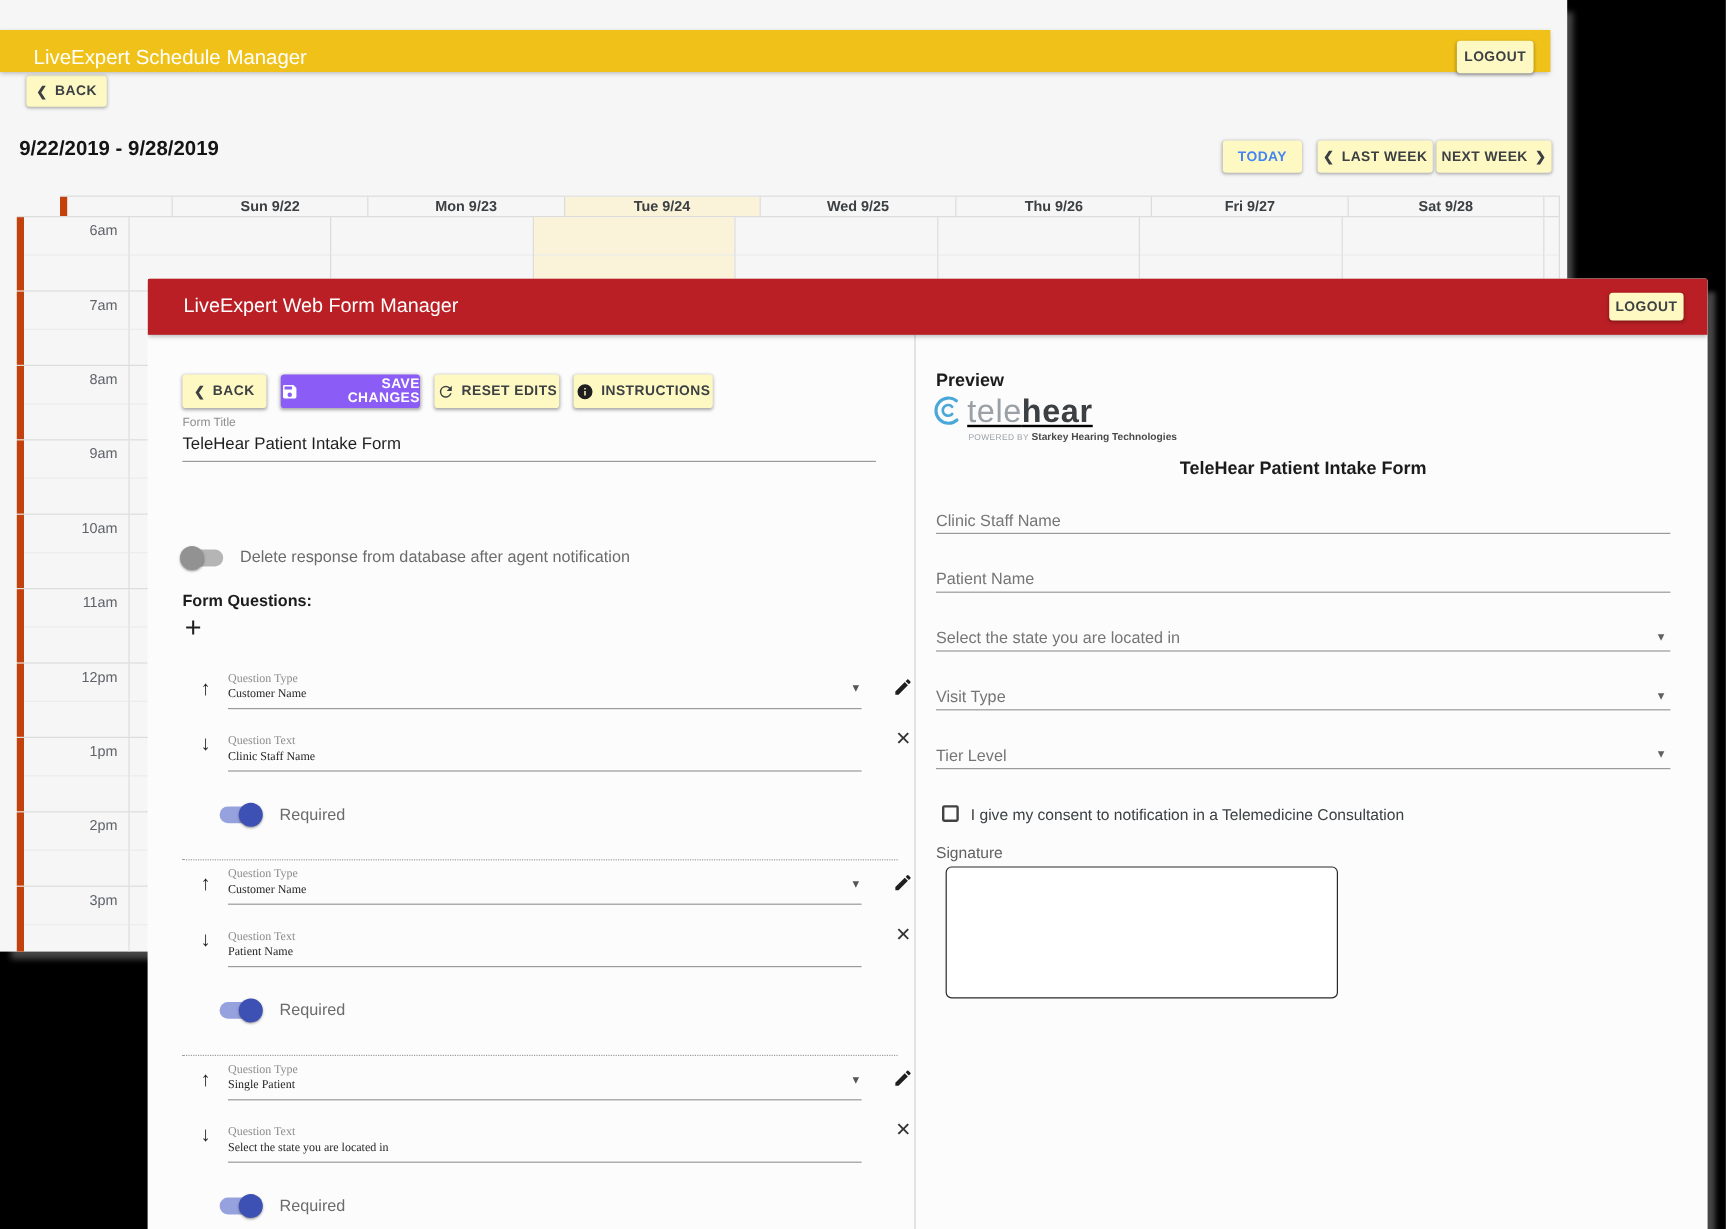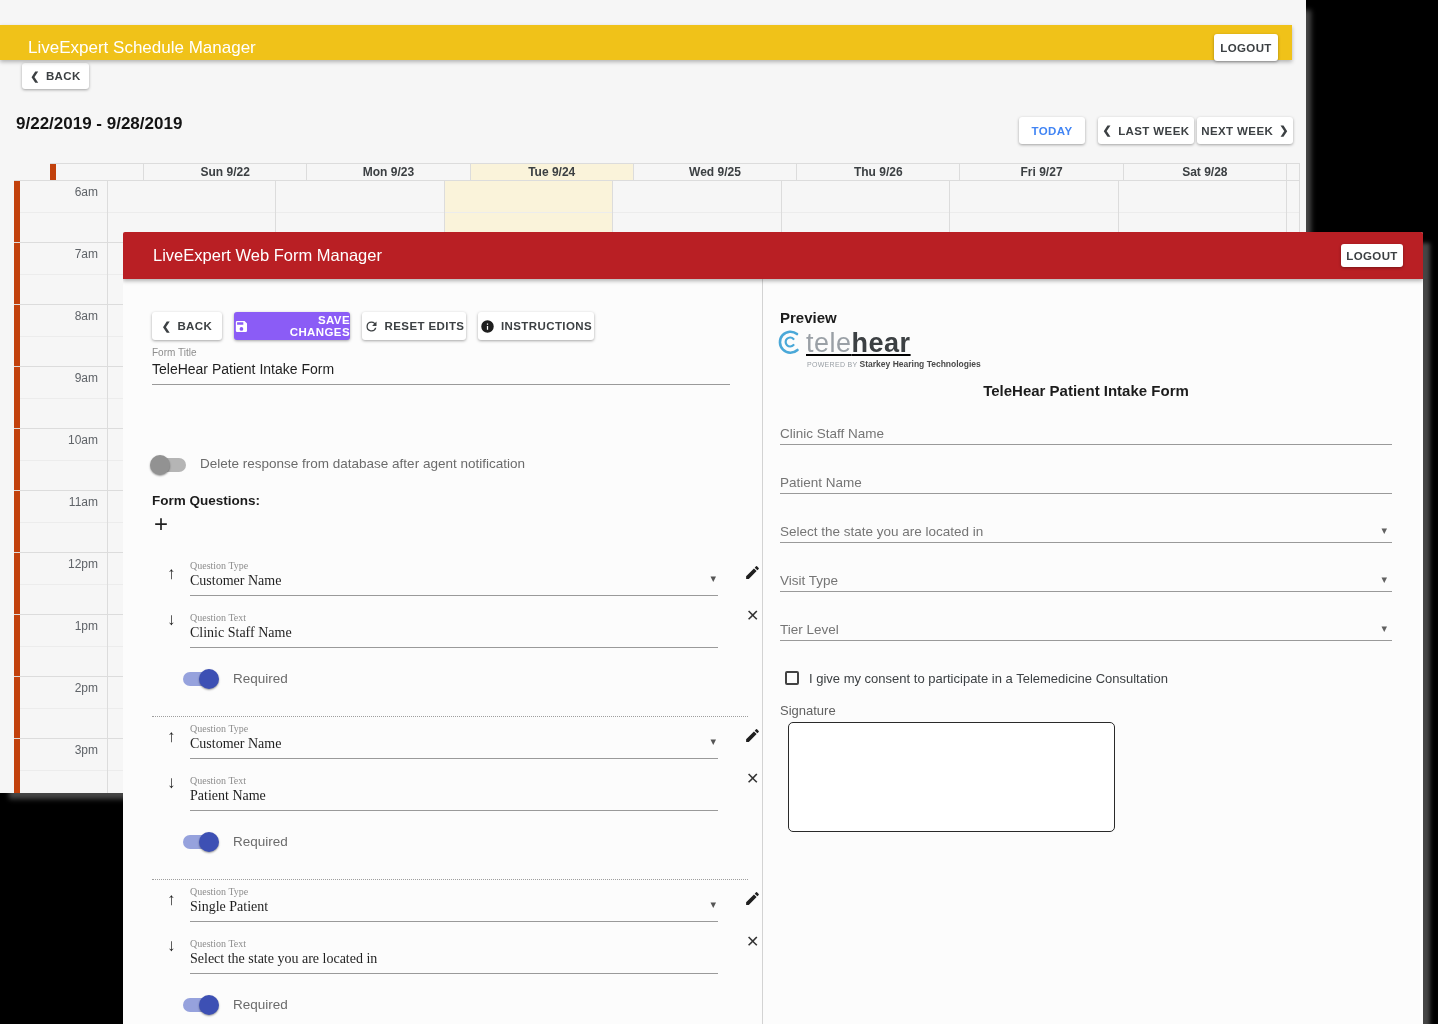--- a/index.html
+++ b/index.html
@@ -7,21 +7,21 @@
     font-family:"Liberation Sans", sans-serif; }
   .win { position:absolute; }
 
   
   #schedule-win { left:0; top:0; width:1306px; height:793px; background:#f6f6f6;
     box-shadow:7px 8px 5px -2px #474747; overflow:hidden; }
   .yellow-bar { position:absolute; left:0; top:0; right:14px; height:35px; background:#f0c219;
     box-shadow:0 2px 4px rgba(0,0,0,.28); z-index:3;margin-top:25px; }
   .yellow-bar .bar-title { position:absolute; left:28px; top:0; line-height:45px;
     color:#fff; font-size:17px; }
-  .raised-btn { position:absolute; background:#ffffff; border:none; border-radius:3px;
+  .raised-btn { position:absolute; background:#fef9c3; border:none; border-radius:3px;
     box-shadow:0 1px 3px rgba(0,0,0,.35); font-family:"Liberation Sans",sans-serif;
     font-size:11.5px; font-weight:bold; color:#3c4043; letter-spacing:.4px;
     display:flex; align-items:center; justify-content:center; gap:6px; cursor:pointer; }
   .chev { font-size:11px; position:relative; top:0px; }
   #sched-logout { right:14px; top:9px; width:64px; height:27px; }
   #sched-back { left:22px; top:63px; width:67px; height:26px; }
   #date-heading { position:absolute; left:16px; top:114px; font-size:17px; font-weight:bold;
     color:#141414; }
   #today-btn { left:1019px; top:117px; width:66px; height:27px; color:#4285f4;text-align:right; }
   #lastweek-btn { left:1098px; top:117px; width:96px; height:27px; }
@@ -80,21 +80,21 @@
   #add-question { position:absolute; left:31px; top:280px; font-size:24px; font-weight:300;
     color:#1f1f1f; cursor:pointer; line-height:24px; }
 
   
   #questions-list { position:absolute; left:29px; top:322px; width:596px; }
   .q-block { position:relative; height:163px; border-bottom:1px dotted #9e9e9e; }
   .q-up   { position:absolute; left:15px; top:10px; font-size:17px; color:#222; cursor:pointer; }
   .q-down { position:absolute; left:15px; top:56px; font-size:17px; color:#222; cursor:pointer; }
   .q-field { position:absolute; left:38px; width:528px; border-bottom:1px solid #9a9a9a;font-family:Liberation Serif, serif; }
   .q-field .lab { display:block; font-size:10px; color:#8d8d8d; }
-  .q-field .val { display:block; font-size:14px; color:#1f1f1f; padding:2px 0 6px; }
+  .q-field .val { display:block; font-size:10px; color:#1f1f1f; padding:2px 0 6px; }
   .q-type { top:6px; } .q-text { top:58px; }
   .q-field .caret { position:absolute; right:2px; bottom:10px; font-size:11px; color:#555; }
   .q-pencil { position:absolute; left:592px; top:10px; cursor:pointer; }
   .q-x { position:absolute; left:594px; top:52px; font-size:16px; color:#333; cursor:pointer; }
   .q-toggle { left:31px; top:118px; }
   .q-req { position:absolute; left:81px; top:117px; font-size:13.5px; color:#6b6b6b; }
 
   
   #preview-heading { position:absolute; left:657px; top:77px; font-size:15px; font-weight:bold;
     color:#1c1c1c; }
@@ -410,16 +410,16 @@
   <div class="line"></div>
   <span class="caret">▾</span>
 </div>
 <div class="p-field">
   <span class="lab">Tier Level</span>
   <div class="line"></div>
   <span class="caret">▾</span>
 </div>
     </div>
   <div id="consent-box"></div>
-  <span id="consent-label">I give my consent to participate in a Telemedicine Consultation</span>
+  <span id="consent-label">I give my consent to notification in a Telemedicine Consultation</span>
   <div id="signature-label">Signature</div>
   <div id="signature-pad"></div>
 </div>
 
 </body></html>

